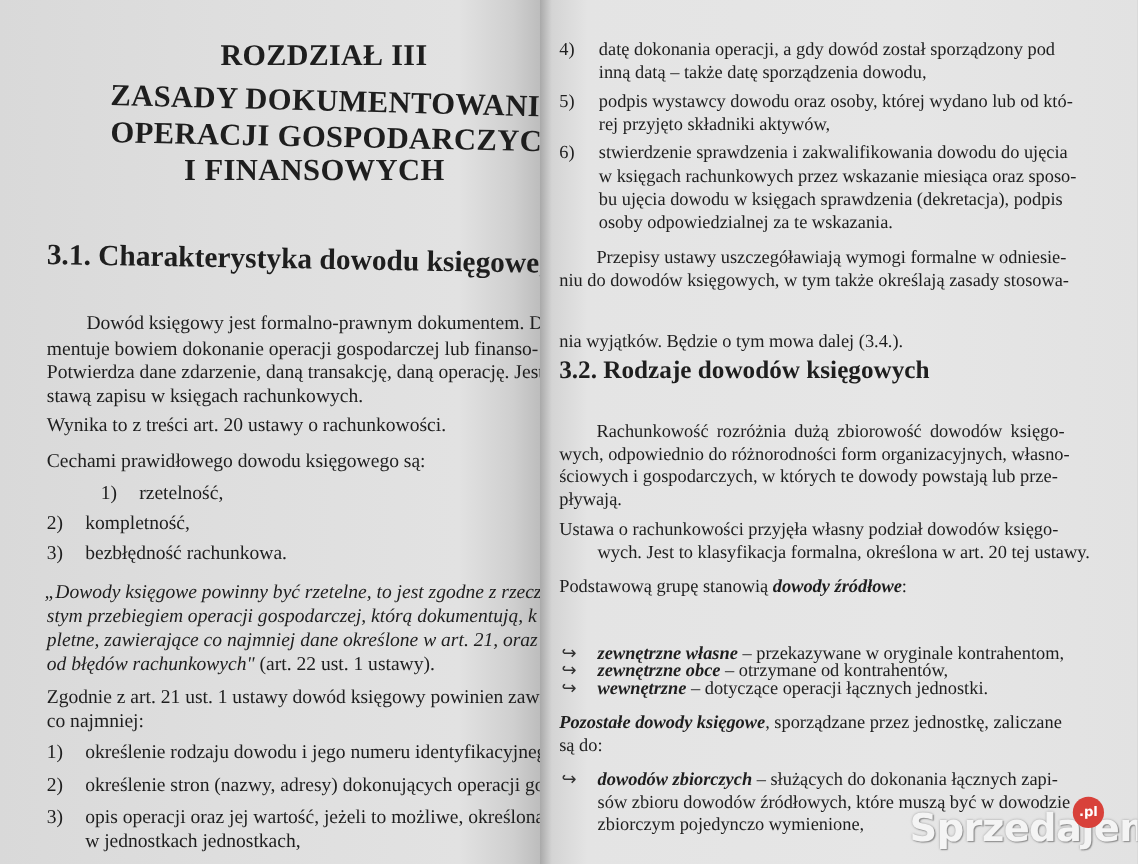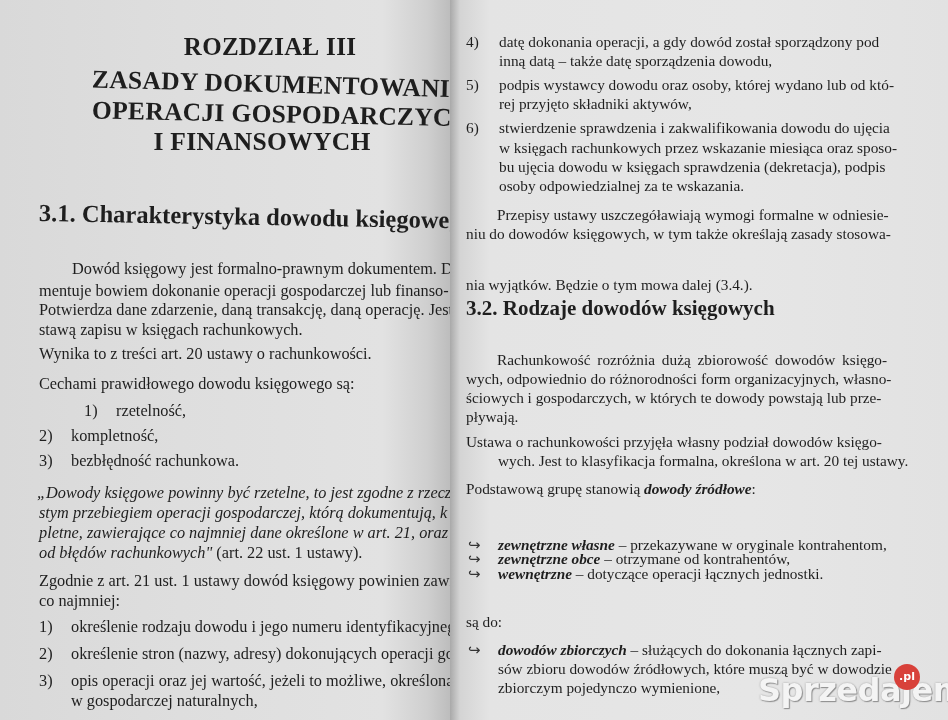--- a/index.html
+++ b/index.html
@@ -87,21 +87,21 @@
 
   <div class="abs txt" style="left:39px;top:615px;">
     <span class="num">1)</span><span>określenie rodzaju dowodu i jego numeru identyfikacyjnego,</span>
   </div>
   <div class="abs txt" style="left:39px;top:642px;">
     <span class="num">2)</span><span>określenie stron (nazwy, adresy) dokonujących operacji gospodar</span>
   </div>
   <div class="abs txt" style="left:39px;top:669px;">
     <span class="num">3)</span><span>opis operacji oraz jej wartość, jeżeli to możliwe, określoną ta</span>
   </div>
-  <div class="abs txt" style="left:71px;top:689px;">w gospodarczej naturalnych,</div>
+  <div class="abs txt" style="left:71px;top:689px;">w jednostkach jednostkach,</div>
 </div>
 
 <div class="page page-right">
   <div class="abs txt-r" style="left:16px;top:32px;">
     <span class="num" style="width:33px;">4)</span><span>datę dokonania operacji, a gdy dowód został sporządzony pod</span>
   </div>
   <div class="abs txt-r" style="left:49px;top:51px;">inną datą – także datę sporządzenia dowodu,</div>
 
   <div class="abs txt-r" style="left:16px;top:75px;">
     <span class="num" style="width:33px;">5)</span><span>podpis wystawcy dowodu oraz osoby, której wydano lub od któ-</span>
@@ -136,20 +136,23 @@
   <div class="abs txt-r" style="left:18px;top:505px;margin-top:44px;">
     <span class="arrow">↪</span><span class="b">zewnętrzne obce</span><span> – otrzymane od kontrahentów,</span>
   </div>
   <div class="abs txt-r" style="left:18px;top:535px;">
     <span class="arrow">↪</span><span class="b">zewnętrzne własne</span><span> – przekazywane w oryginale kontrahentom,</span>
   </div>
   <div class="abs txt-r" style="left:18px;top:564px;">
     <span class="arrow">↪</span><span class="b">wewnętrzne</span><span> – dotyczące operacji łącznych jednostki.</span>
   </div>
 
+  <div class="abs txt-r" style="left:16px;top:593px;">
+    <span class="b">Pozostałe dowody księgowe</span><span>, sporządzane przez jednostkę, zaliczane</span>
+  </div>
   <div class="abs txt-r" style="left:16px;top:612px;">są do:</div>
 
   <div class="abs txt-r" style="left:18px;top:640px;">
     <span class="arrow">↪</span><span class="b">dowodów zbiorczych</span><span> – służących do dokonania łącznych zapi-</span>
   </div>
   <div class="abs txt-r" style="left:48px;top:659px;">sów zbioru dowodów źródłowych, które muszą być w dowodzie</div>
   <div class="abs txt-r" style="left:48px;top:678px;">zbiorczym pojedynczo wymienione,</div>
 </div>
 
 <div class="watermark">Sprzedajemy</div>

